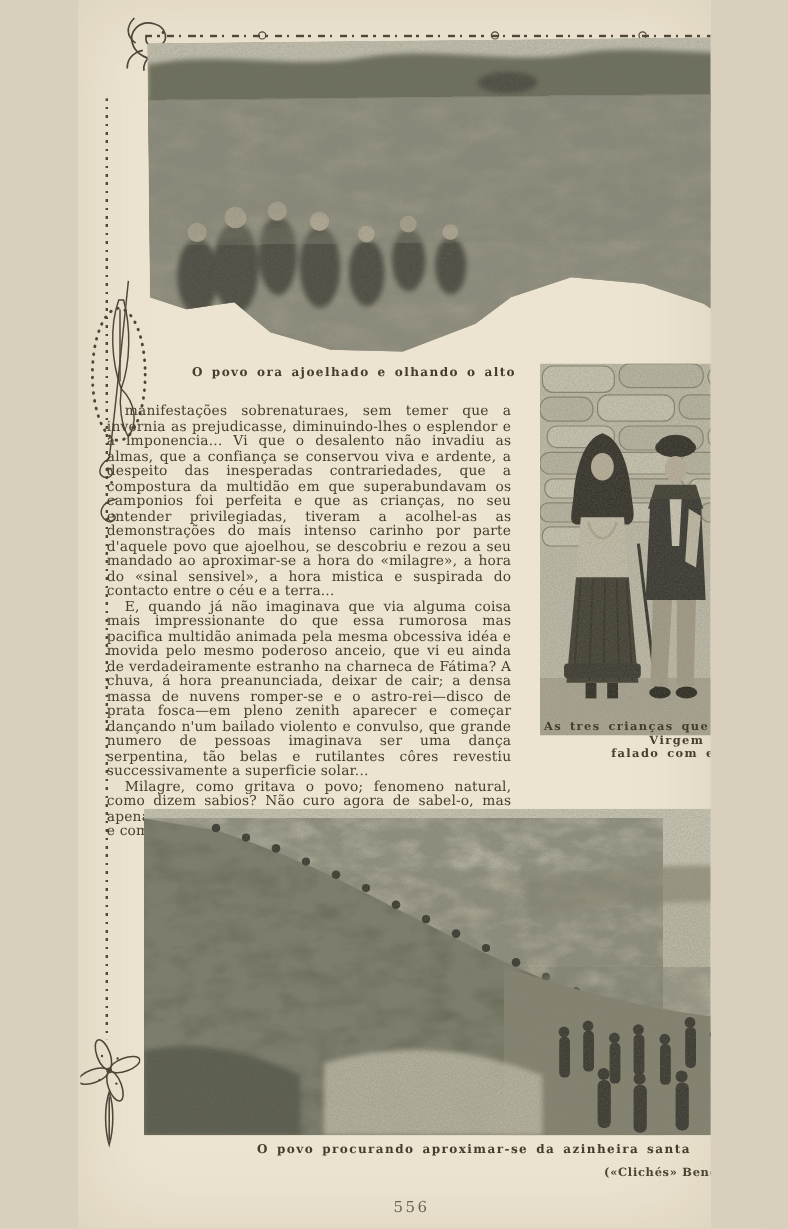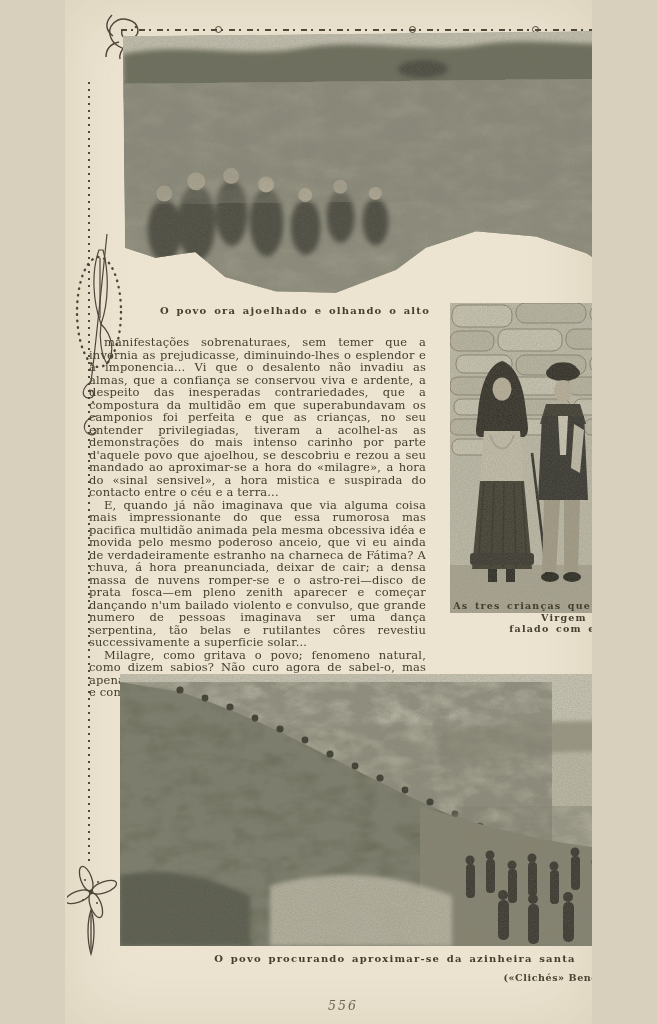--- a/index.html
+++ b/index.html
@@ -54,21 +54,21 @@
     font-size:11.5px; line-height:12.5px; text-align:justify;
     letter-spacing:.15px; color:#443e2e;
   }
   .body-text p{margin:0; text-indent:15px;}
   .signature{
     text-align:right; font-weight:bold; letter-spacing:.4px;
     padding-right:26px; margin-top:1px; font-size:11.5px; color:#3e392b;
   }
   .page-number{
     position:absolute; left:263px; top:998px; font-size:12.5px;
-    letter-spacing:2px; color:#6a6352;font-style:italic;
+    letter-spacing:2px; color:#6a6352;
   }
 </style>
 </head>
 <body>
 
 <div id="page">
 
   <div class="top-rule"></div>
   <span class="rule-circle" style="left:150px"></span>
   <span class="rule-circle" style="left:344px"></span>

